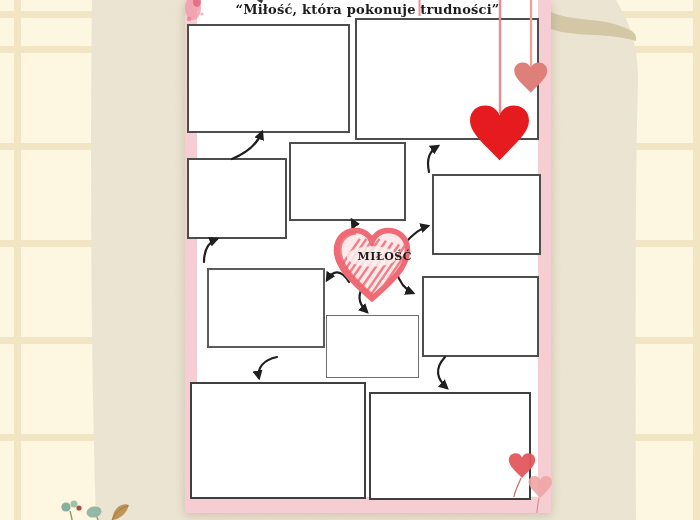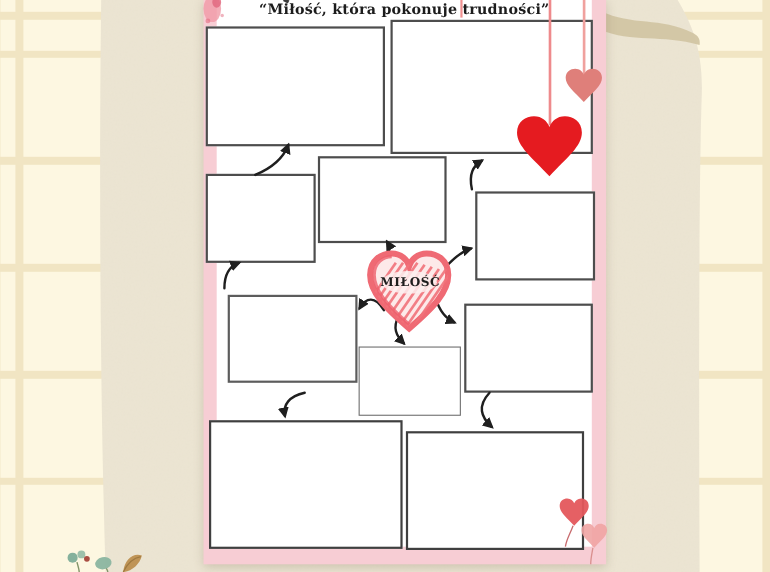--- a/index.html
+++ b/index.html
@@ -35,21 +35,21 @@
   .b4{left:289px;top:142px;width:113px;height:75px;}
   .b5{left:432px;top:174px;width:105px;height:77px;}
   .b6{left:207px;top:268px;width:114px;height:76px;border-color:#5c5c5c;}
   .b7{left:326px;top:315px;width:91px;height:61px;border-width:1.5px;border-color:#6e6e6e;}
   .b8{left:422px;top:276px;width:113px;height:77px;}
   .b9{left:190px;top:382px;width:172px;height:113px;border-width:2.5px;border-color:#3f3f3f;}
   .b10{left:369px;top:392px;width:158px;height:104px;border-width:2.5px;border-color:#3f3f3f;}
   .arrows{z-index:5;}
   .heart-svg{position:absolute;left:330px;top:225px;width:84px;height:80px;z-index:6;}
   .heart-label{
-    position:absolute;left:334px;top:250px;width:78px;z-index:7;text-align:center;
+    position:absolute;left:334px;top:250px;width:78px;z-index:7;text-align:right;
     font-size:11px;font-weight:bold;letter-spacing:.5px;color:#1d1d1d;
   }
   .deco{z-index:8;}
 </style>
 </head>
 <body>
 
 <div class="stage">
 
   <svg class="layer bg-svg" viewBox="0 0 700 520">

